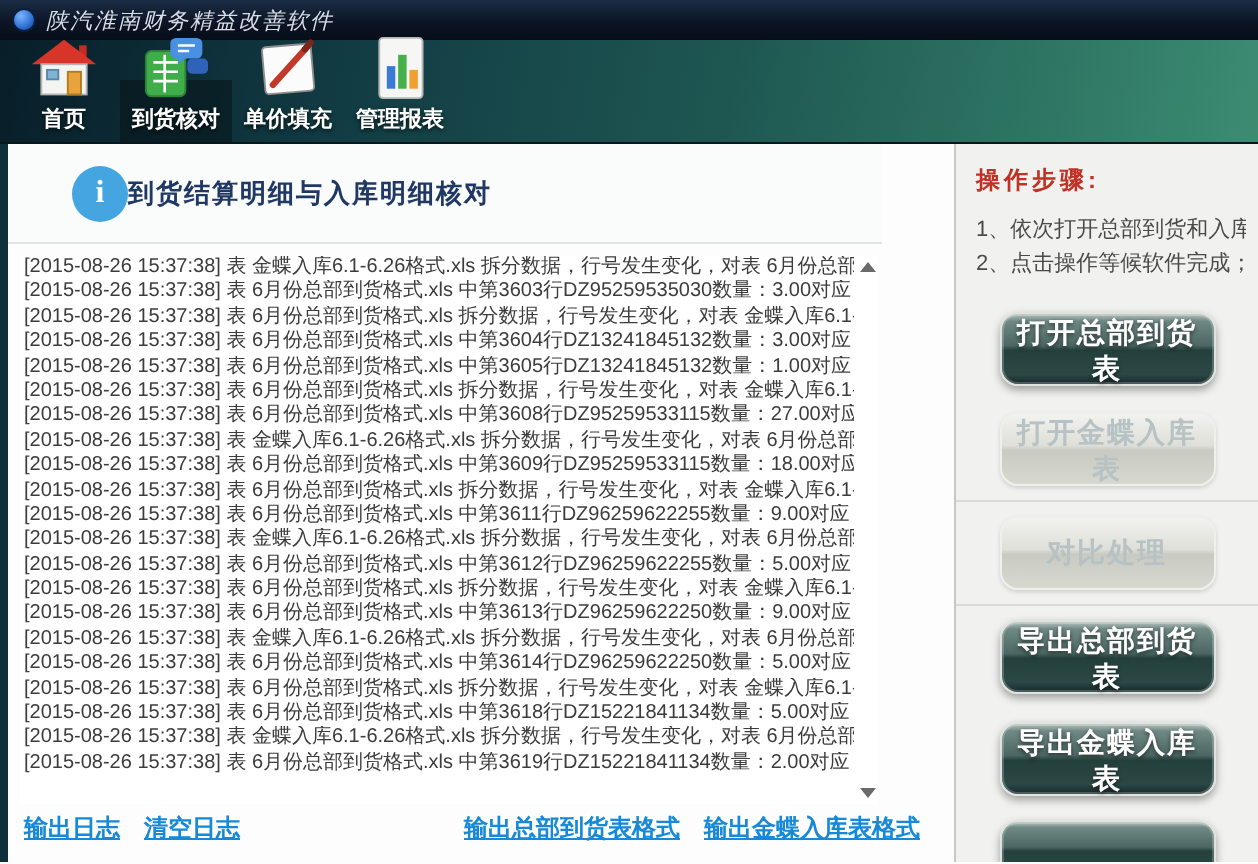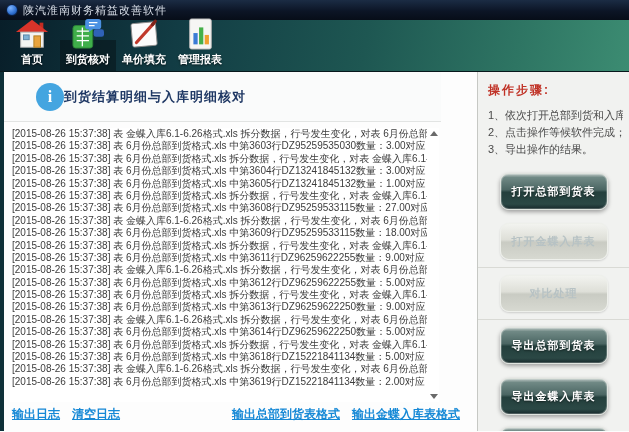--- a/index.html
+++ b/index.html
@@ -1,21 +1,21 @@
 <!DOCTYPE html>
 <html><head>
 <meta charset="utf-8">
 <style>
   html,body{margin:0;padding:0;background:#9aa0a6;}
   *{box-sizing:border-box;font-family:"Liberation Sans","DejaVu Sans",sans-serif;}
   .window{position:relative;width:629px;height:432px;background:#fdfdfd;overflow:hidden;
           box-shadow:0 0 0 1px #0a141c;}
   
   .titlebar{height:20px;background:linear-gradient(180deg,#1b2c44 0%,#0c1526 55%,#070d18 100%);
-            display:flex;align-items:center;padding:0 6px;}
+            display:flex;align-items:center;padding:0 6px;font-style:italic;}
   .app-icon{width:12px;height:12px;border-radius:50%;
             background:radial-gradient(circle at 35% 30%,#7db4ff,#2e6fd0 60%,#123a7a);
             border:1px solid #0a1f44;margin-right:5px;flex:none;}
   .app-title{color:#d8dee8;font-size:11px;letter-spacing:1px;}
   
   .toolbar{height:52px;background:linear-gradient(100deg,#081e29 0%,#123c44 28%,#1e5752 58%,#2e7563 82%,#3c8c72 100%);
            display:flex;align-items:stretch;padding-left:4px;border-bottom:1px solid #07181c;}
   .tool{display:flex;flex-direction:column;align-items:center;justify-content:flex-end;
         padding:3px 6px 4px 6px;min-width:56px;cursor:pointer;}
   .tool.active{background:rgba(5,16,20,0.5);margin-top:20px;}
@@ -44,21 +44,21 @@
   .links{position:absolute;left:8px;right:6px;bottom:8px;font-size:12px;display:flex;align-items:center;}
   .links a{color:#1789d6;font-weight:bold;text-decoration:underline;margin-right:12px;cursor:pointer;white-space:nowrap;}
   .links-right{position:absolute;left:220px;display:flex;}
   
   .side{width:152px;background:#f1f2f0;border-left:1px solid #c6c8c4;padding-top:10px;flex:none;
         display:flex;flex-direction:column;overflow:hidden;margin-left:36px;}
   .side-title{color:#c03226;font-size:12px;font-weight:bold;letter-spacing:2px;padding-left:10px;}
   .steps{margin-top:8px;padding:0 6px 0 10px;}
   .step{font-size:11px;color:#4a4a4a;line-height:17px;white-space:nowrap;overflow:hidden;}
   .btns{margin-top:12px;display:flex;flex-direction:column;align-items:center;}
-  .sbtn{width:108px;height:37px;border-radius:9px;font-size:11px;font-weight:bold;color:#ffffff;
+  .sbtn{width:108px;height:37px;border-radius:9px;font-size:14px;font-weight:bold;color:#ffffff;
         text-shadow:0 1px 2px rgba(0,0,0,.55);letter-spacing:1px;cursor:pointer;
         border:1px solid #dfe3de;
         background:linear-gradient(180deg,#b9c4c1 0%,#708985 10%,#4b6663 45%,#24403d 52%,#2b4845 86%,#17292b 100%);
         box-shadow:inset 0 0 0 1px rgba(255,255,255,.22),0 2px 4px rgba(0,0,0,.35);}
   .sbtn.disabled{background:linear-gradient(180deg,#f2f3ef 0%,#dedfd8 45%,#c9cbc3 52%,#d7d9d1 100%);
         color:#b7c2c4;text-shadow:none;border:1px solid #eef0eb;
         box-shadow:0 1px 2px rgba(0,0,0,.15);cursor:default;}
   .sep{width:151px;border-top:1px solid #d9dad5;margin:7px 0;}
   .m13{margin-top:13px;} .m14{margin-top:14px;} .m3{margin-top:3px;}
   .sbtn.partial{margin-top:12px;height:30px;flex:none;}
@@ -166,21 +166,20 @@
           <a>输出金蝶入库表格式</a>
         </span>
       </div>
     </div>
 
     <div class="side">
       <div class="side-title">操作步骤:</div>
       <div class="steps">
         <div class="step">1、依次打开总部到货和入库Excel表；</div>
         <div class="step">2、点击操作等候软件完成；</div>
-        <div class="step">3、导出操作的结果。</div>
       </div>
       <div class="btns">
         <button class="sbtn m3">打开总部到货表</button>
         <button class="sbtn m13 disabled">打开金蝶入库表</button>
         <div class="sep"></div>
         <button class="sbtn disabled">对比处理</button>
         <div class="sep"></div>
         <button class="sbtn">导出总部到货表</button>
         <button class="sbtn m14">导出金蝶入库表</button>
         <button class="sbtn partial"></button>

